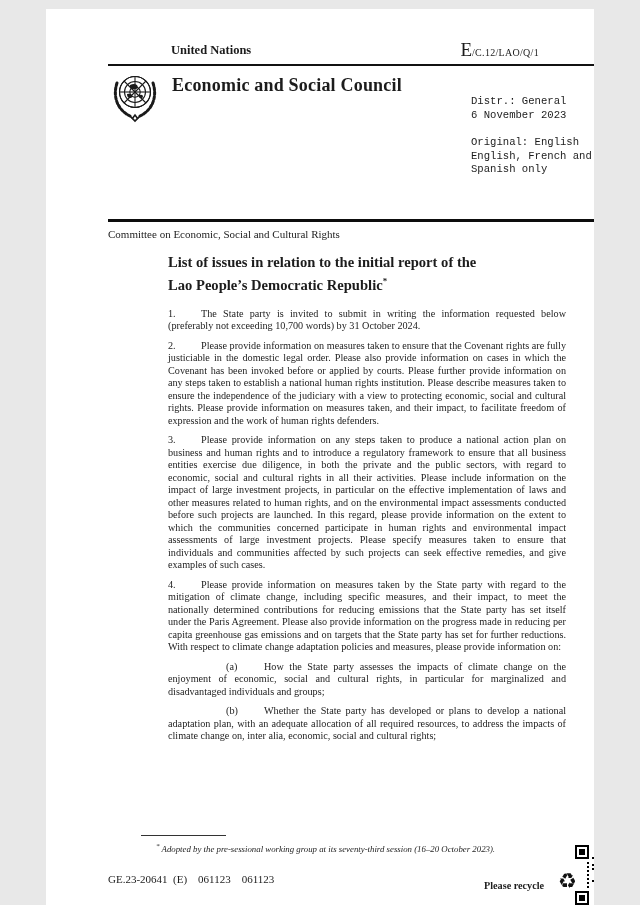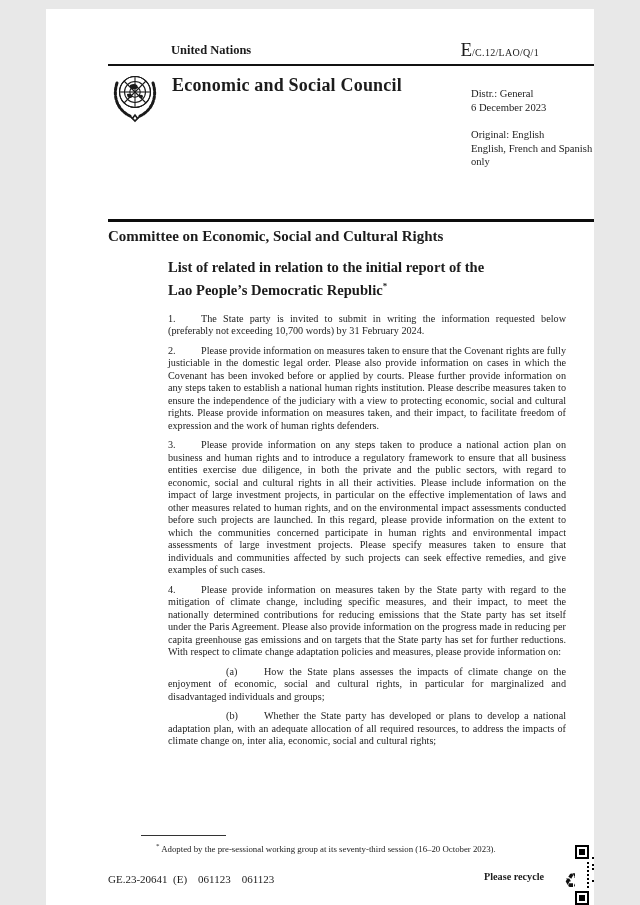--- a/index.html
+++ b/index.html
@@ -9,40 +9,40 @@
     font-family:"Liberation Serif","DejaVu Serif",serif;color:#1c1c1c;
   }
   
   .un-name{position:absolute;left:125px;top:34px;font-size:12.5px;font-weight:bold;}
   .doc-symbol{position:absolute;right:55px;top:30px;display:flex;align-items:baseline;}
   .doc-symbol .big{font-size:19px;}
   .doc-symbol .small{font-size:10px;letter-spacing:.3px;}
   .rule-thin{position:absolute;left:62px;top:55px;width:523px;height:1.5px;background:#111;}
   .emblem{position:absolute;left:64px;top:62px;width:50px;height:56px;}
   .council{position:absolute;left:126px;top:66px;font-size:18px;font-weight:bold;letter-spacing:.2px;}
-  .info-block{position:absolute;left:425px;top:78px;font-size:10.6px;line-height:13.5px;}
+  .info-block{position:absolute;left:425px;top:86px;font-size:10.6px;line-height:13.5px;font-family:Liberation Mono, monospace;}
   .info-gap{height:14px;}
   .rule-thick{position:absolute;left:62px;top:210px;width:523px;height:3.2px;background:#0d0d0d;}
   
   .main{position:absolute;left:62px;top:219px;width:523px;}
-  .committee{font-size:15px;font-weight:bold;margin:0 0 13px 0;}
+  .committee{font-size:11px;font-weight:normal;margin:0 0 13px 0;}
   .doc-title{font-size:14.6px;line-height:19px;font-weight:bold;margin:0 65px 13px 60px;}
   .doc-title sup{font-size:9px;}
   .main p.para{font-size:10.2px;line-height:12.5px;text-align:justify;margin:0 65px 7px 60px;}
   .pnum{display:inline-block;width:33px;}
   .section-head{font-size:12.2px;font-weight:bold;margin:14px 0 10px 33px;}
   .section-head .slabel{display:inline-block;width:27px;}
   p.sub{text-indent:58px;}
   .sublabel{display:inline-block;width:38px;text-indent:0;}
   
   .footnote-rule{position:absolute;left:95px;top:826px;width:85px;height:1px;background:#333;}
-  .footnote{position:absolute;left:110px;top:832px;width:420px;font-size:8.8px;line-height:11px;}
+  .footnote{position:absolute;left:110px;top:832px;width:420px;font-size:8.8px;line-height:11px;font-style:italic;}
   .footnote sup{font-size:7px;}
   .ge-number{position:absolute;left:62px;top:864px;font-size:11px;white-space:pre;}
-  .recycle{position:absolute;left:438px;top:862px;display:flex;align-items:flex-start;gap:20px;}
+  .recycle{position:absolute;left:438px;top:862px;display:flex;align-items:flex-end;gap:14px;}
   .recycle .lbl{font-size:10.2px;font-weight:bold;}
   .recycle .glyph{font-family:"DejaVu Sans",sans-serif;font-size:21px;line-height:20px;color:#111;}
   .qr{position:absolute;left:529px;top:836px;width:60px;height:60px;}
 </style>
 </head>
 <body>
 
 <div class="page">
 
   <div class="un-name">United Nations</div>
@@ -75,46 +75,46 @@
     <g stroke="#1a1a1a" stroke-width="1.6" fill="none">
       <path d="M20 45 L25 50 L30 45"></path>
       <path d="M22 48 L25 44 L28 48"></path>
     </g>
   </svg>
 
   <div class="council">Economic and Social Council</div>
 
   <div class="info-block">
     <div>Distr.: General</div>
-    <div>6 December 2023</div>
+    <div>6 November 2023</div>
     <div class="info-gap"></div>
     <div>Original: English</div>
     <div>English, French and Spanish only</div>
   </div>
 
   <div class="rule-thick"></div>
 
   <div class="main">
     <div class="committee">Committee on Economic, Social and Cultural Rights</div>
 
     <h1 class="doc-title">
-      <span>List of related in relation to the initial report of the</span><br>
+      <span>List of issues in relation to the initial report of the</span><br>
       <span>Lao People’s Democratic Republic</span><sup>*</sup>
     </h1>
 
-    <p class="para"><span class="pnum">1.</span><span>The State party is invited to submit in writing the information requested below (preferably not exceeding 10,700 words) by 31 February 2024.</span></p>
+    <p class="para"><span class="pnum">1.</span><span>The State party is invited to submit in writing the information requested below (preferably not exceeding 10,700 words) by 31 October 2024.</span></p>
 
 
     <p class="para"><span class="pnum">2.</span><span>Please provide information on measures taken to ensure that the Covenant rights are fully justiciable in the domestic legal order. Please also provide information on cases in which the Covenant has been invoked before or applied by courts. Please further provide information on any steps taken to establish a national human rights institution. Please describe measures taken to ensure the independence of the judiciary with a view to protecting economic, social and cultural rights. Please provide information on measures taken, and their impact, to facilitate freedom of expression and the work of human rights defenders.</span></p>
 
     <p class="para"><span class="pnum">3.</span><span>Please provide information on any steps taken to produce a national action plan on business and human rights and to introduce a regulatory framework to ensure that all business entities exercise due diligence, in both the private and the public sectors, with regard to economic, social and cultural rights in all their activities. Please include information on the impact of large investment projects, in particular on the effective implementation of laws and other measures related to human rights, and on the environmental impact assessments conducted before such projects are launched. In this regard, please provide information on the extent to which the communities concerned participate in human rights and environmental impact assessments of large investment projects. Please specify measures taken to ensure that individuals and communities affected by such projects can seek effective remedies, and give examples of such cases.</span></p>
 
     <p class="para"><span class="pnum">4.</span><span>Please provide information on measures taken by the State party with regard to the mitigation of climate change, including specific measures, and their impact, to meet the nationally determined contributions for reducing emissions that the State party has set itself under the Paris Agreement. Please also provide information on the progress made in reducing per capita greenhouse gas emissions and on targets that the State party has set for further reductions. With respect to climate change adaptation policies and measures, please provide information on:</span></p>
 
-    <p class="para sub"><span class="sublabel">(a)</span><span>How the State plans assesses the impacts of climate change on the enjoyment of economic, social and cultural rights, in particular for marginalized and disadvantaged individuals and groups;</span></p>
+    <p class="para sub"><span class="sublabel">(a)</span><span>How the State party assesses the impacts of climate change on the enjoyment of economic, social and cultural rights, in particular for marginalized and disadvantaged individuals and groups;</span></p>
 
     <p class="para sub"><span class="sublabel">(b)</span><span>Whether the State party has developed or plans to develop a national adaptation plan, with an adequate allocation of all required resources, to address the impacts of climate change on, inter alia, economic, social and cultural rights;</span></p>
   </div>
 
   <div class="footnote-rule"></div>
   <div class="footnote">
     <sup>*</sup>
     <span>Adopted by the pre-sessional working group at its seventy-third session (16–20 October 2023).</span>
   </div>
 

